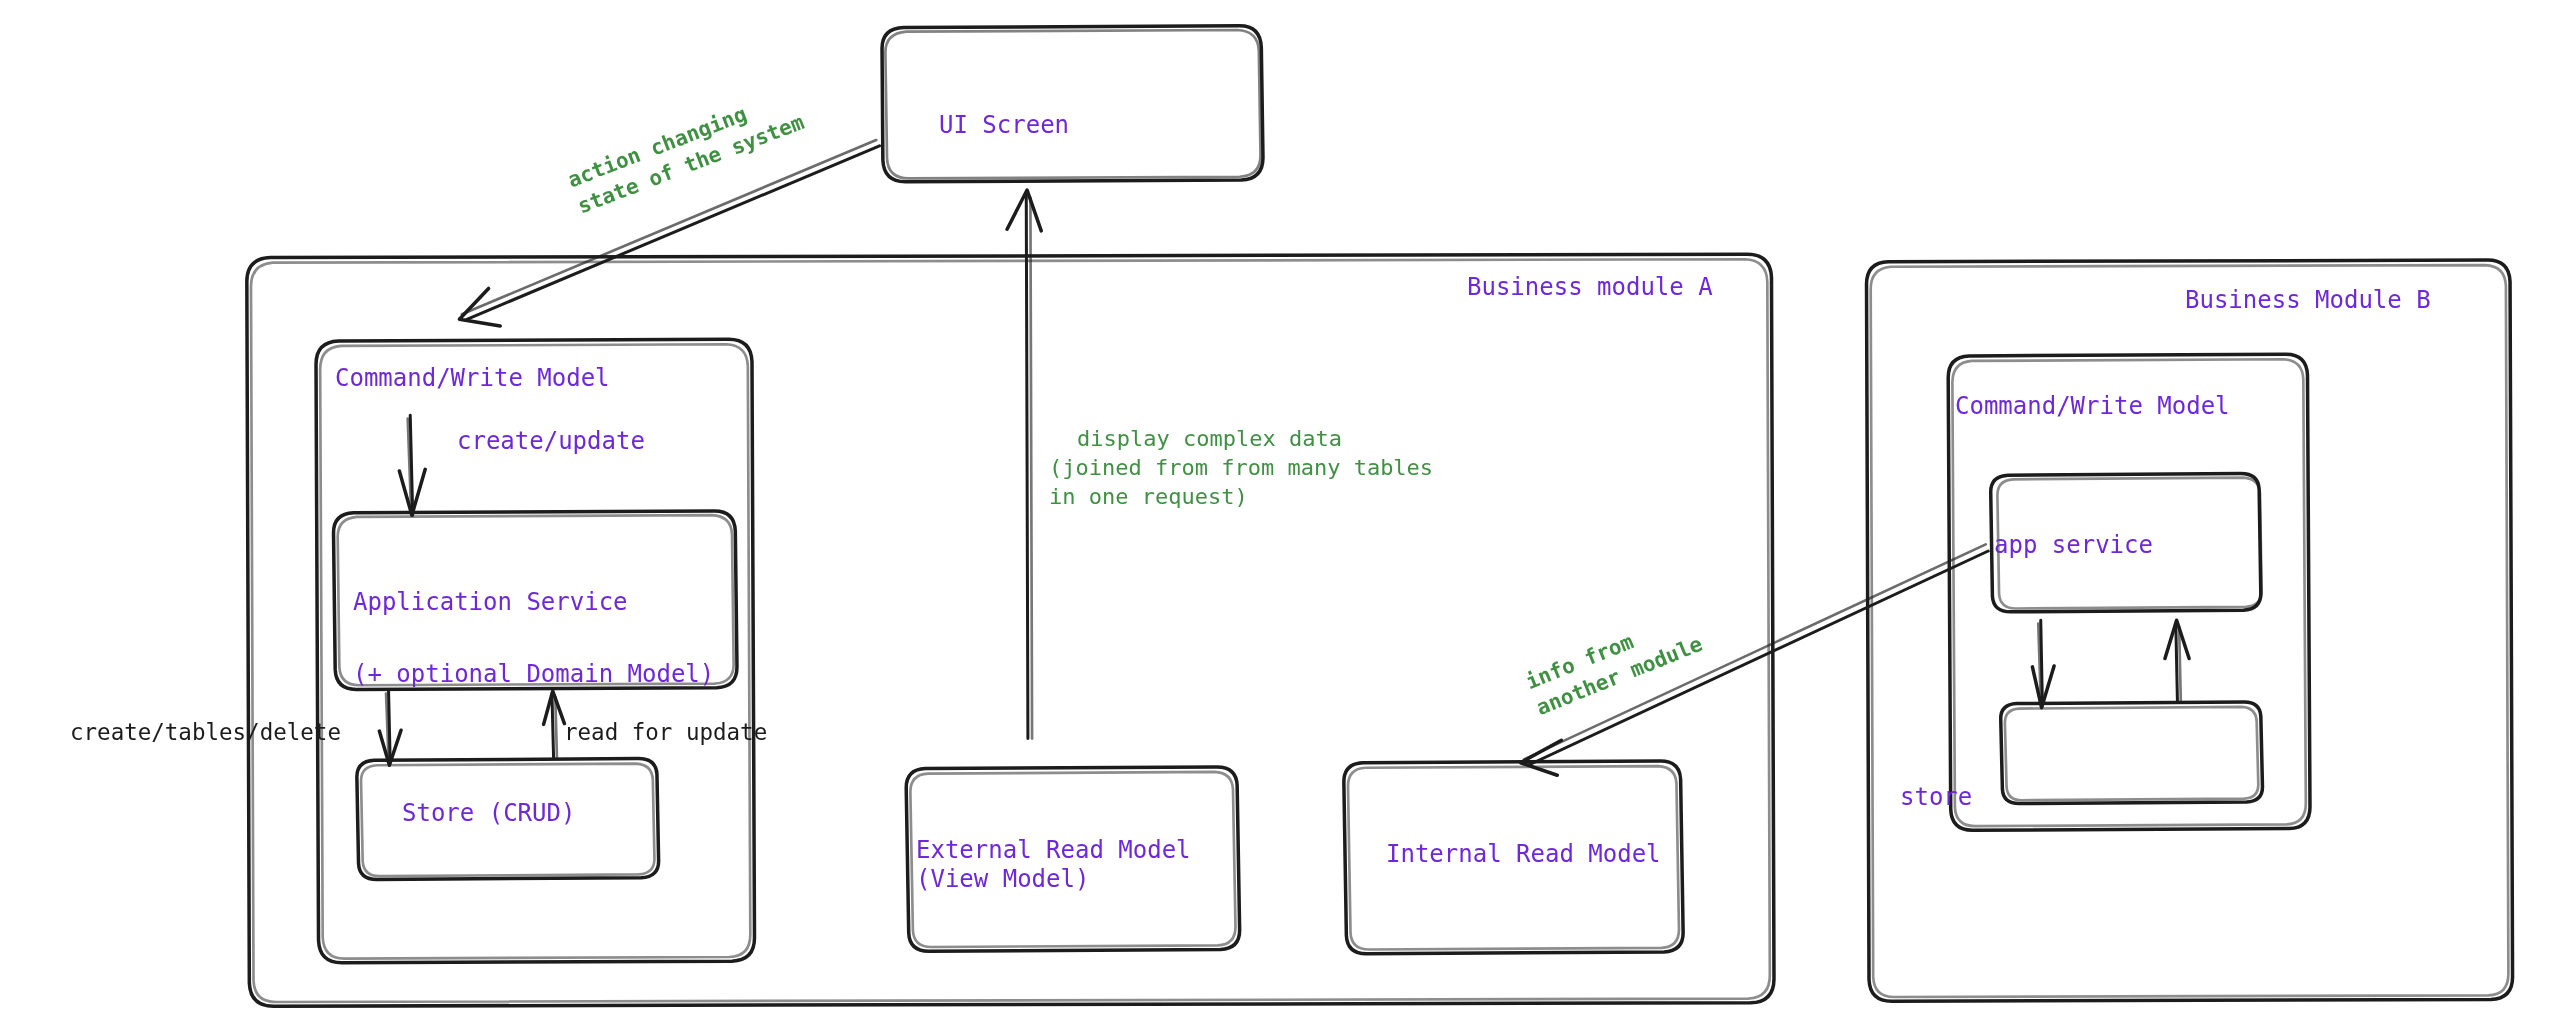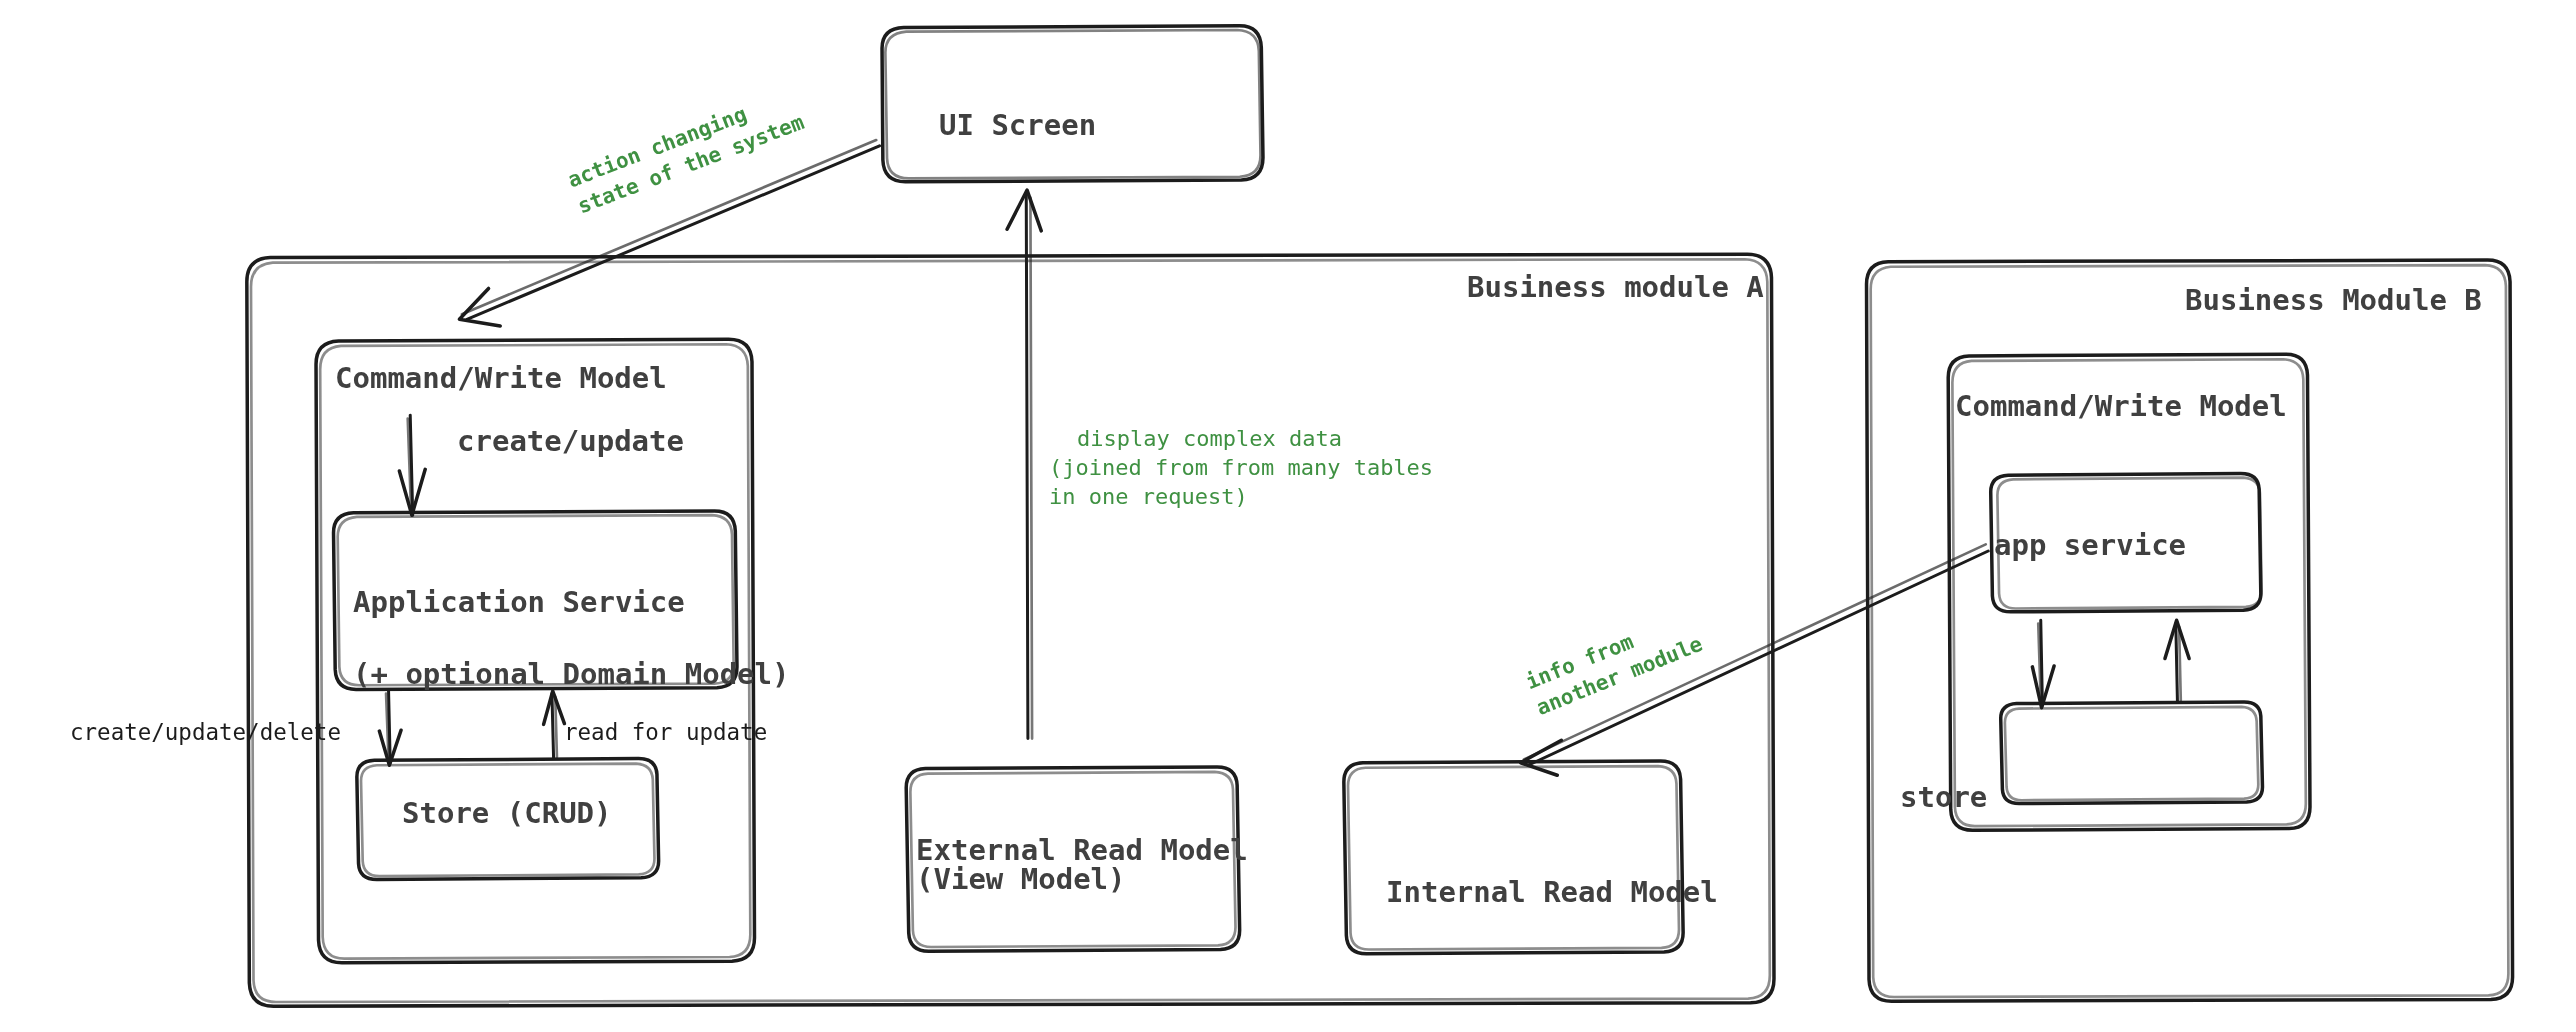--- a/index.html
+++ b/index.html
@@ -21,26 +21,25 @@
   svg#sketch {
     position: absolute;
     top: 0;
     left: 0;
     width: 2576px;
     height: 1032px;
   }
   .node-label {
     position: absolute;
     font-family: "DejaVu Sans Mono", "Liberation Mono", monospace;
-    color: #404040;
-    font-size: 29px;
+    color: #6d28d9;
+    font-size: 24px;
     line-height: 28px;
     white-space: pre;
     letter-spacing: 0px;
-    font-weight: bold;
   }
   .edge-label {
     position: absolute;
     font-family: "DejaVu Sans Mono", "Liberation Mono", monospace;
     color: #1c1c1c;
     font-size: 22.5px;
     line-height: 28px;
     white-space: pre;
   }
   .green-label {
@@ -183,30 +182,30 @@
 
   <div class="node-label" style="left:1467px; top:273px;">Business module A</div>
 
   <div class="node-label" style="left:335px; top:364px;">Command/Write Model</div>
 
   <div class="node-label" style="left:457px; top:427px;">create/update</div>
 
   <div class="node-label" style="left:353px; top:588px;">Application Service</div>
   <div class="node-label" style="left:353px; top:616px;margin-top:44px;">(+ optional Domain Model)</div>
 
-  <div class="edge-label" style="left:70px; top:718px;">create/update/delete</div>
+  <div class="edge-label" style="left:70px; top:718px;">create/tables/delete</div>
 
   <div class="edge-label" style="left:564px; top:718px;">read for update</div>
 
   <div class="node-label" style="left:402px; top:799px;">Store (CRUD)</div>
 
   <div class="node-label" style="left:916px; top:836px;">External Read Model</div>
   <div class="node-label" style="left:916px; top:865px;">(View Model)</div>
 
-  <div class="node-label" style="left:1386px; top:878px;text-align:center;">Internal Read Model</div>
+  <div class="node-label" style="left:1386px; top:840px;text-align:center;">Internal Read Model</div>
 
   <div class="node-label" style="left:2169px; top:286px;margin-left:16px;">Business Module B</div>
 
   <div class="node-label" style="left:1955px; top:392px;">Command/Write Model</div>
 
   <div class="node-label" style="left:1994px; top:531px;">app service</div>
 
   <div class="node-label" style="left:1900px; top:739px;margin-top:44px;">store</div>
 
   <div style="position:absolute; left:564px; top:169px;">

